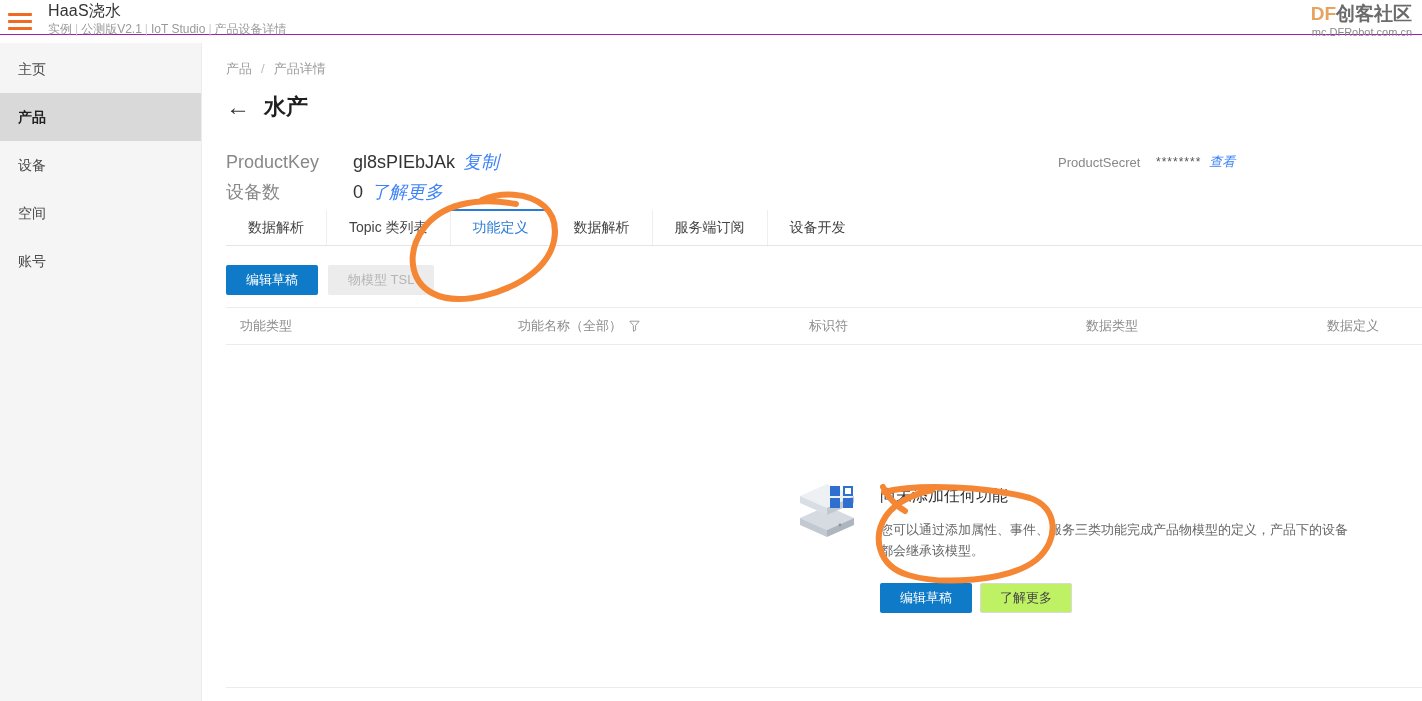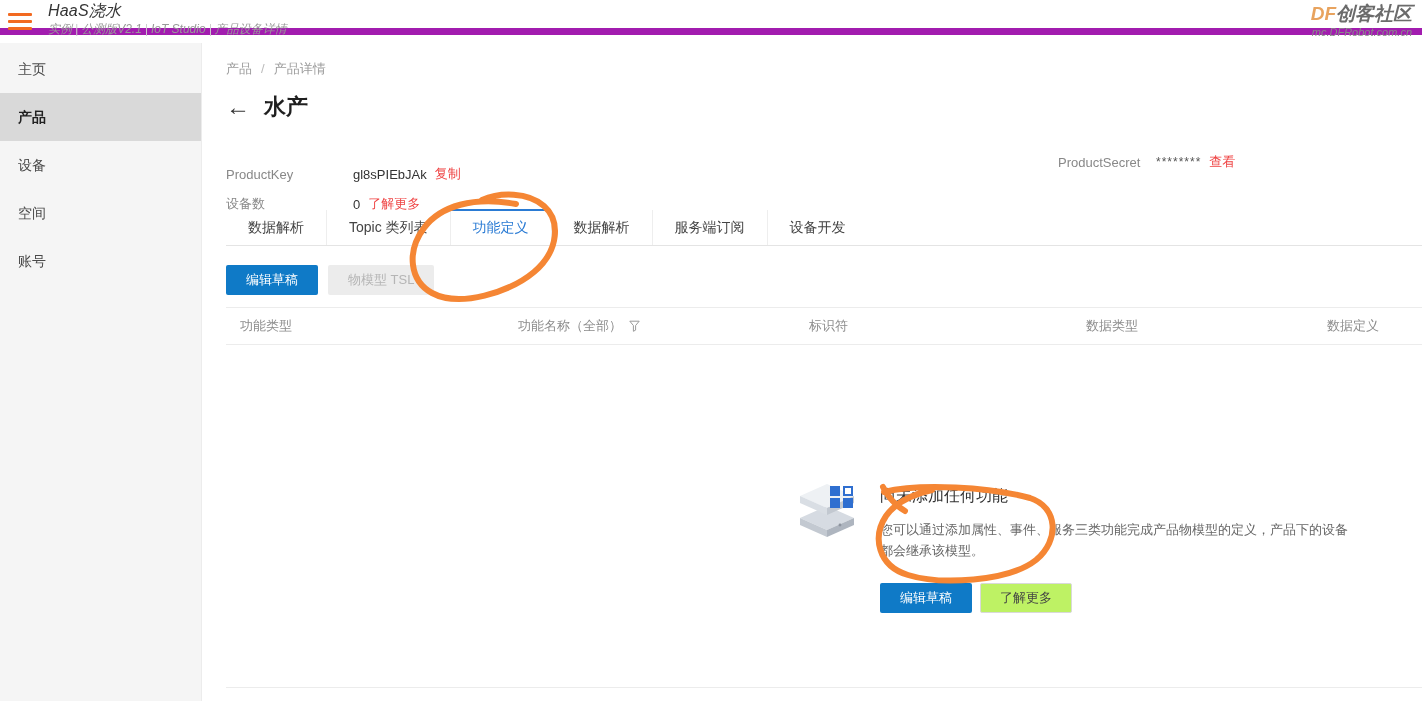--- a/index.html
+++ b/index.html
@@ -9,21 +9,21 @@
     overflow: hidden;
     background: #ffffff;
     font-family: "Liberation Sans", "DejaVu Sans", sans-serif;
     -webkit-font-smoothing: antialiased;
   }
   #root { position: relative; width: 1422px; height: 701px; background:#fff; }
 
   
   .topbar {
     position: absolute; left: 0; top: 0; width: 1422px; height: 35px;
-    background: #fff; border-bottom: 7px solid #a21caf; font-style: italic;
+    background: #fff; border-bottom: 1px solid #a21caf;
   }
   .hamburger {
     position: absolute; left: 8px; top: 10px;
     width: 24px; height: 22px; cursor: pointer;
     display: flex; flex-direction: column; justify-content: center; gap: 4px;
   }
   .hamburger span { display:block; height: 3px; width: 24px; background: #f26a21; border-radius: 1px; }
 
   .app-title {
     position: absolute; left: 48px; top: 1px;
@@ -65,25 +65,25 @@
   .breadcrumb {
     position: absolute; left: 24px; top: 17px; font-size: 13px; color: #9b9b9b;
   }
   .breadcrumb .crumb { color: #9b9b9b; cursor: pointer; }
   .breadcrumb .slash { padding: 0 9px; color: #bbb; }
 
   .page-head { position: absolute; left: 24px; top: 52px; display: flex; align-items: center; }
   .back-arrow { font-size: 24px; color: #333; line-height: 1; cursor: pointer; margin-right: 14px; }
   .page-title { font-size: 22px; font-weight: bold; color: #1f1f1f; line-height: 1.1; }
 
-  .meta { position: absolute; left: 24px; top: 104px; font-size: 13px; margin-top: 12px; }
+  .meta { position: absolute; left: 24px; top: 104px; font-size: 18px; }
   .meta-row { height: 30px; display: flex; align-items: center; }
   .meta-label { width: 127px; color: #888; }
   .meta-value { color: #333; }
-  .link { color: #ef4444; cursor: pointer; margin-left: 8px; }
+  .link { color: #3b82f6; cursor: pointer; margin-left: 8px; font-style: italic; }
 
   .meta-right { position: absolute; left: 856px; top: 104px; font-size: 13px; display:flex; align-items:center; height:30px; }
   .meta-right .meta-label { width: 98px; color: #888; }
   .secret-stars { color: #555; letter-spacing: 1px; font-size: 12px; }
 
   
   .tabs {
     position: absolute; left: 24px; top: 167px; display: flex;
     border-bottom: 1px solid #e4e4e4; width: 1196px; height: 36px;
   }

